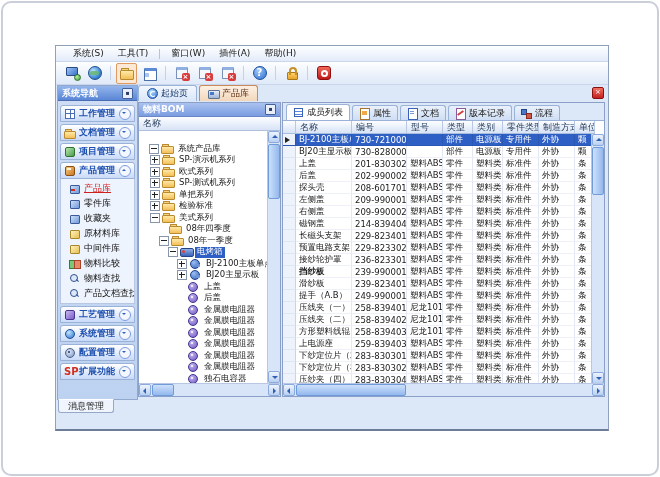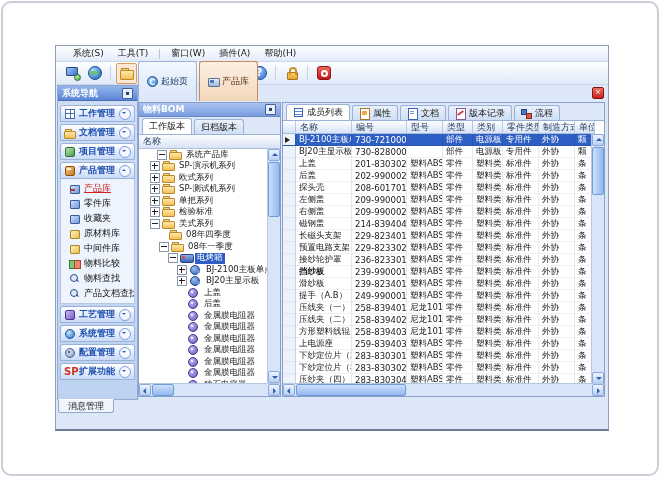--- a/index.html
+++ b/index.html
@@ -34,21 +34,21 @@
   .ico-closewin::after{content:"×";position:absolute;right:0;bottom:0;width:8px;height:8px;background:#d83b3b;color:#fff;font-size:7px;line-height:8px;text-align:center;border-radius:2px;font-weight:bold}
   .ico-help::before{content:"";position:absolute;inset:1px;border-radius:50%;background:radial-gradient(circle at 35% 30%,#9ec8f8,#2f6fd0);border:1px solid #1d4f9c}
   .ico-help::after{content:"?";position:absolute;inset:0;color:#fff;font-size:10px;font-weight:bold;text-align:center;line-height:16px}
   .ico-lock::before{content:"";position:absolute;left:3px;top:7px;width:9px;height:6px;background:linear-gradient(#ffd26a,#e8a428);border:1px solid #a87818;border-radius:1px}
   .ico-lock::after{content:"";position:absolute;left:5px;top:2px;width:4px;height:6px;border:2px solid #c89028;border-bottom:none;border-radius:4px 4px 0 0}
   .ico-exit::before{content:"";position:absolute;inset:1px;background:linear-gradient(#f06a5a,#c01818);border:1px solid #901010;border-radius:3px}
   .ico-exit::after{content:"";position:absolute;left:5px;top:5px;width:3px;height:3px;border:2px solid #fff;border-radius:50%}
 
   
   .tabstrip{position:absolute;left:82px;top:39px;right:4px;height:16px;display:flex;align-items:flex-end;gap:2px}
-  .dtab{height:15px;display:flex;align-items:center;gap:3px;padding:12px 8px;border:1px solid #9ab1d8;border-bottom:none;border-radius:3px 3px 0 0;background:linear-gradient(#f3f7fe,#d9e6f9);color:#1a3a6b;white-space:nowrap}
+  .dtab{height:15px;display:flex;align-items:center;gap:3px;padding:0 8px;border:1px solid #9ab1d8;border-bottom:none;border-radius:3px 3px 0 0;background:linear-gradient(#f3f7fe,#d9e6f9);color:#1a3a6b;white-space:nowrap}
   .dtab.active{background:linear-gradient(#fcf0e4,#f3d7ba);border-color:#c98a5a;color:#5a2e10}
   .ticon{position:relative;width:11px;height:11px;flex:none}
   .ticon-home::before{content:"";position:absolute;inset:0;border-radius:50%;background:radial-gradient(circle at 35% 30%,#aee0ff,#2f6fd0);border:1px solid #1d4f9c}
   .ticon-home::after{content:"";position:absolute;left:3px;top:3px;width:4px;height:4px;border-radius:50%;border:1px solid #fff;border-right-color:transparent}
   .ticon-prodlib::before{content:"";position:absolute;left:0;top:2px;width:10px;height:7px;background:linear-gradient(#e8eef8,#9fb4d4);border:1px solid #5a7294;border-radius:1px}
   .ticon-prodlib::after{content:"";position:absolute;left:2px;top:4px;width:4px;height:3px;background:#4a78c8}
   .strip-close{margin-left:auto;width:10px;height:10px;background:linear-gradient(#f07060,#c42020);border:1px solid #8a1010;border-radius:2px;color:#fff;font-size:7px;line-height:9px;text-align:center;align-self:center}
   .strip-close::before{content:"×"}
 
   
@@ -312,33 +312,25 @@
           <span class="chev"></span>
         </div>
       </div>
   </div>
 
   <div class="bom-panel">
     <div class="phead">
       <span>物料BOM</span>
       <span class="hbtn">▪</span>
     </div>
-    <div class="ptabs" id="bomtabs">
-        <div class="ptab active">
-          <span>工作版本</span>
-        </div>
-        <div class="ptab">
-          <span>归档版本</span>
-        </div>
-      </div>
     <div class="colhead">
       <span>名称</span>
     </div>
     <div class="tree-body" id="treebody">
-      <div class="tnode" style="padding-left: 18px;">
+      <div class="tnode" style="padding-left: 10px; margin-top: 12px;">
           <span class="tg"></span>
           <span class="tico tico-folder"></span>
           <span class="lbl">系统产品库</span>
         </div>
         <div class="tnode" style="padding-left: 11px;">
           <span class="tg plus"></span>
           <span class="tico tico-folder"></span>
           <span class="lbl">SP-演示机系列</span>
         </div>
         <div class="tnode" style="padding-left: 11px;">

